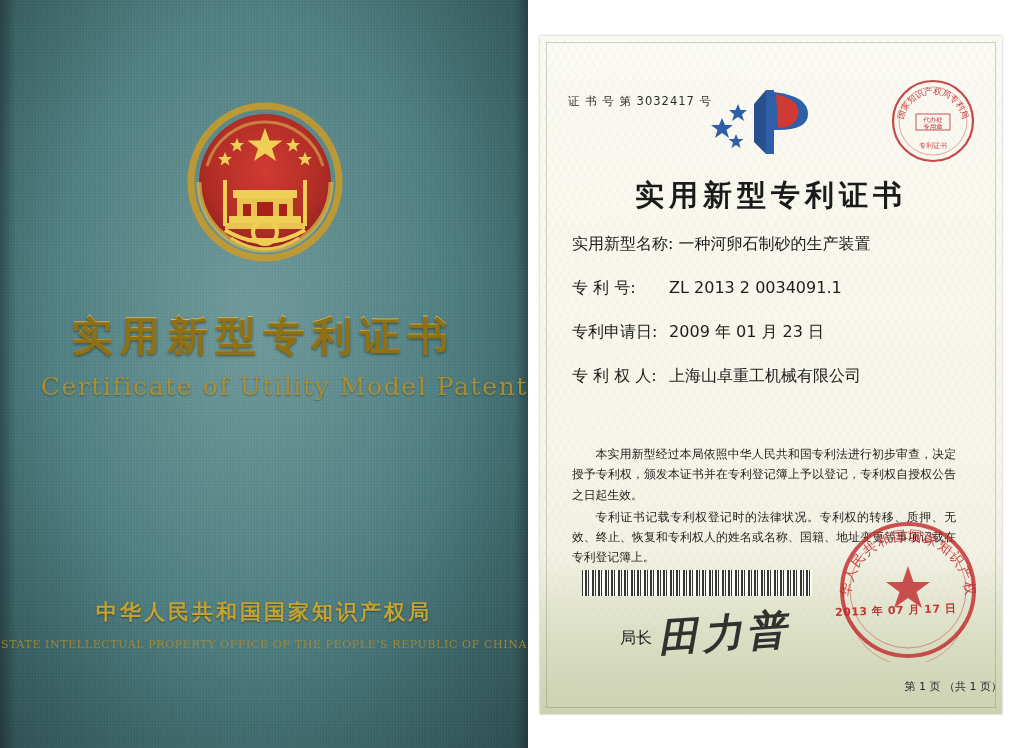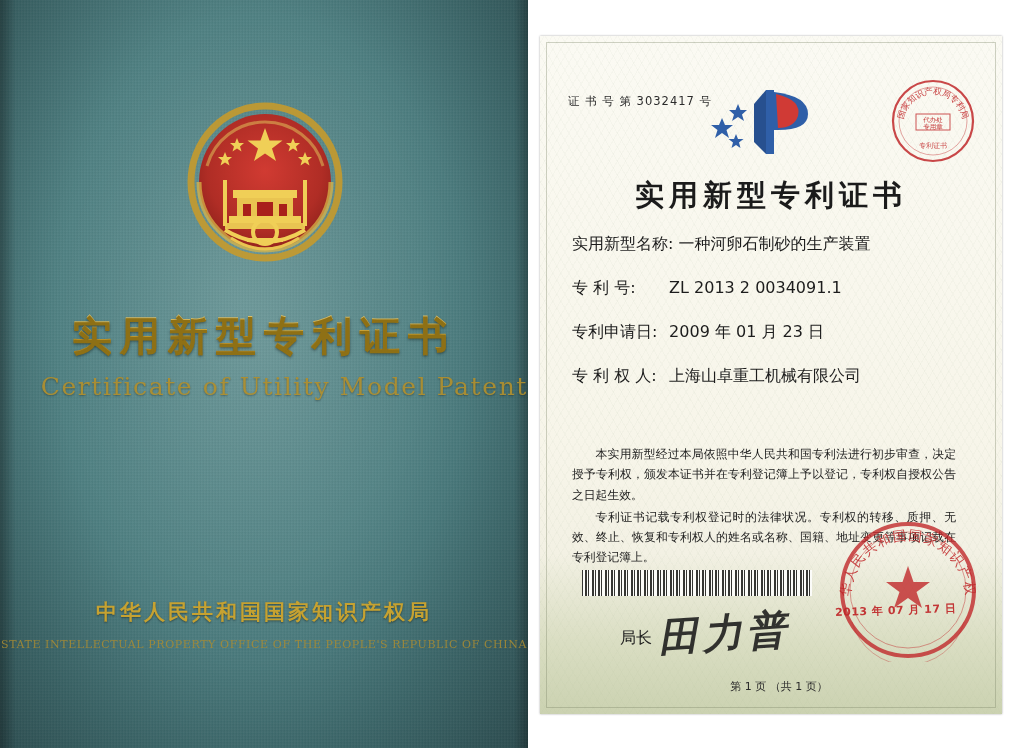--- a/index.html
+++ b/index.html
@@ -272,21 +272,21 @@
     letter-spacing: 0.5px;
     transform: rotate(-2deg);
     font-weight: bold;
     opacity: 0.92;
   }
 
   .page-footer {
     position: absolute;
     left: 16px; right: 0;
     bottom: 20px;
-    text-align: center;
+    text-align: right;
     font-size: 11px;
     color: #2a2a2a;
   }
 </style>
 </head>
 <body>
 
 <div class="cover">
   <div class="spine"></div>
   <div class="rightedge"></div>

